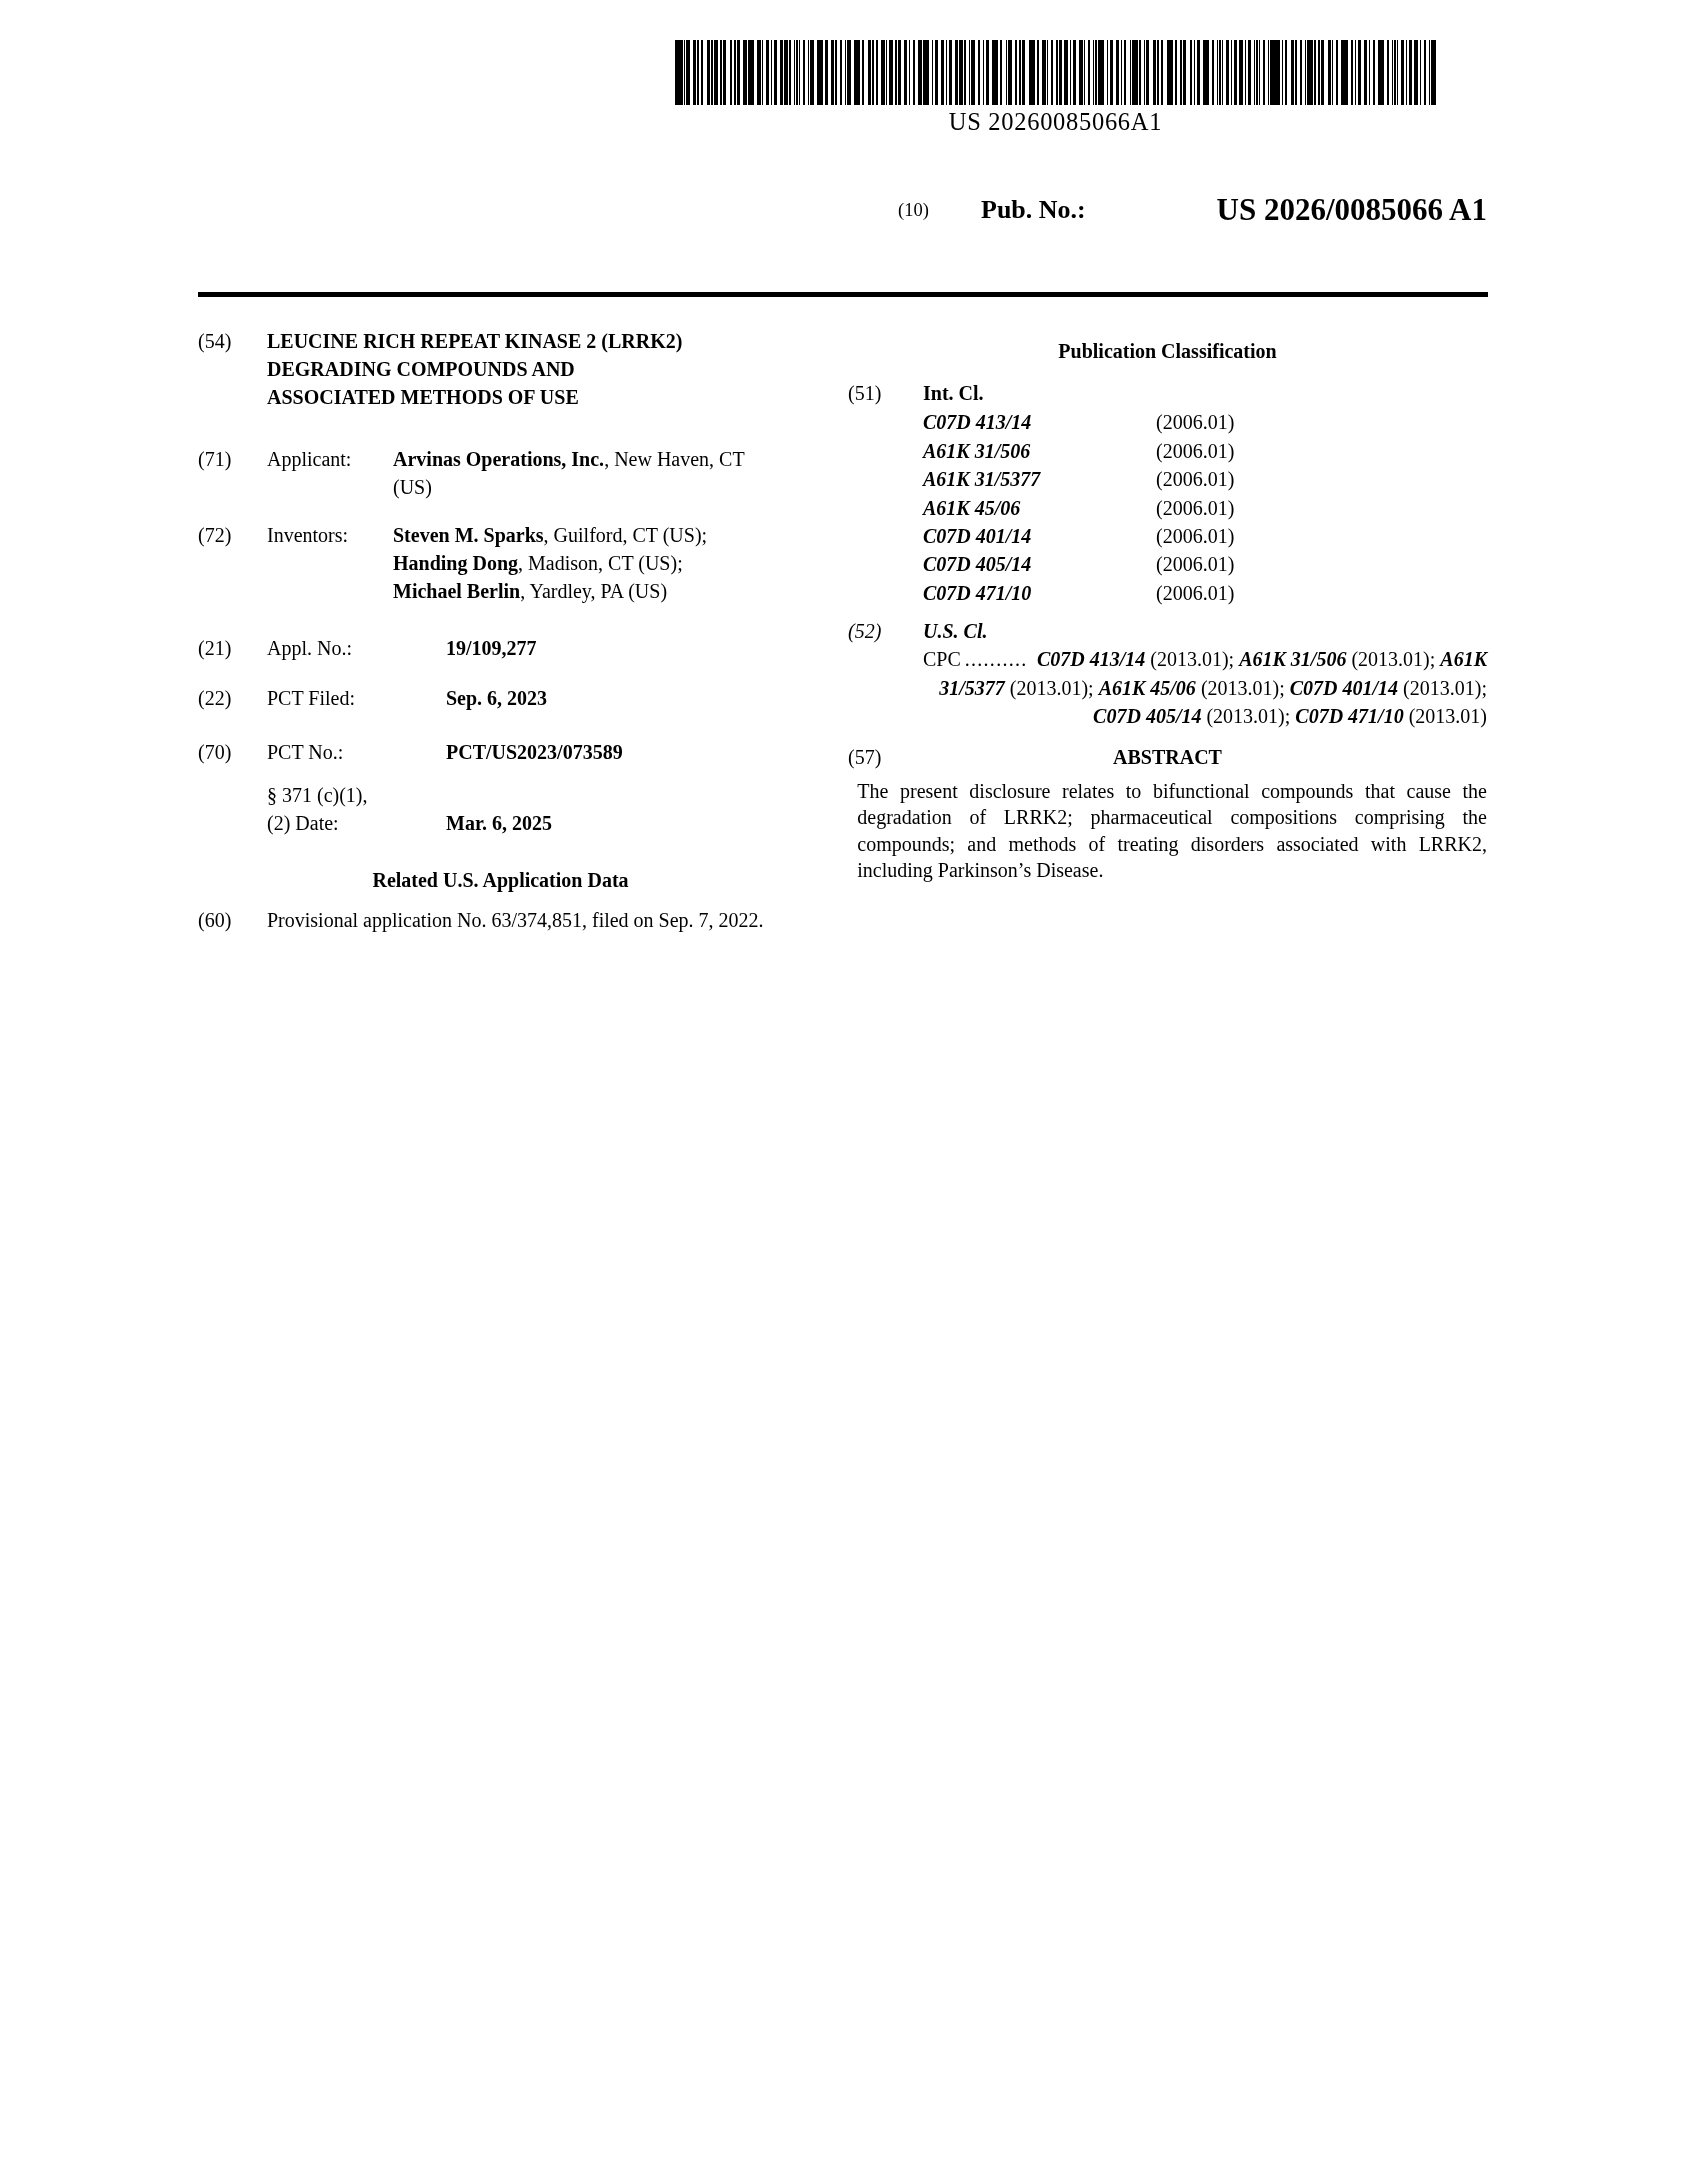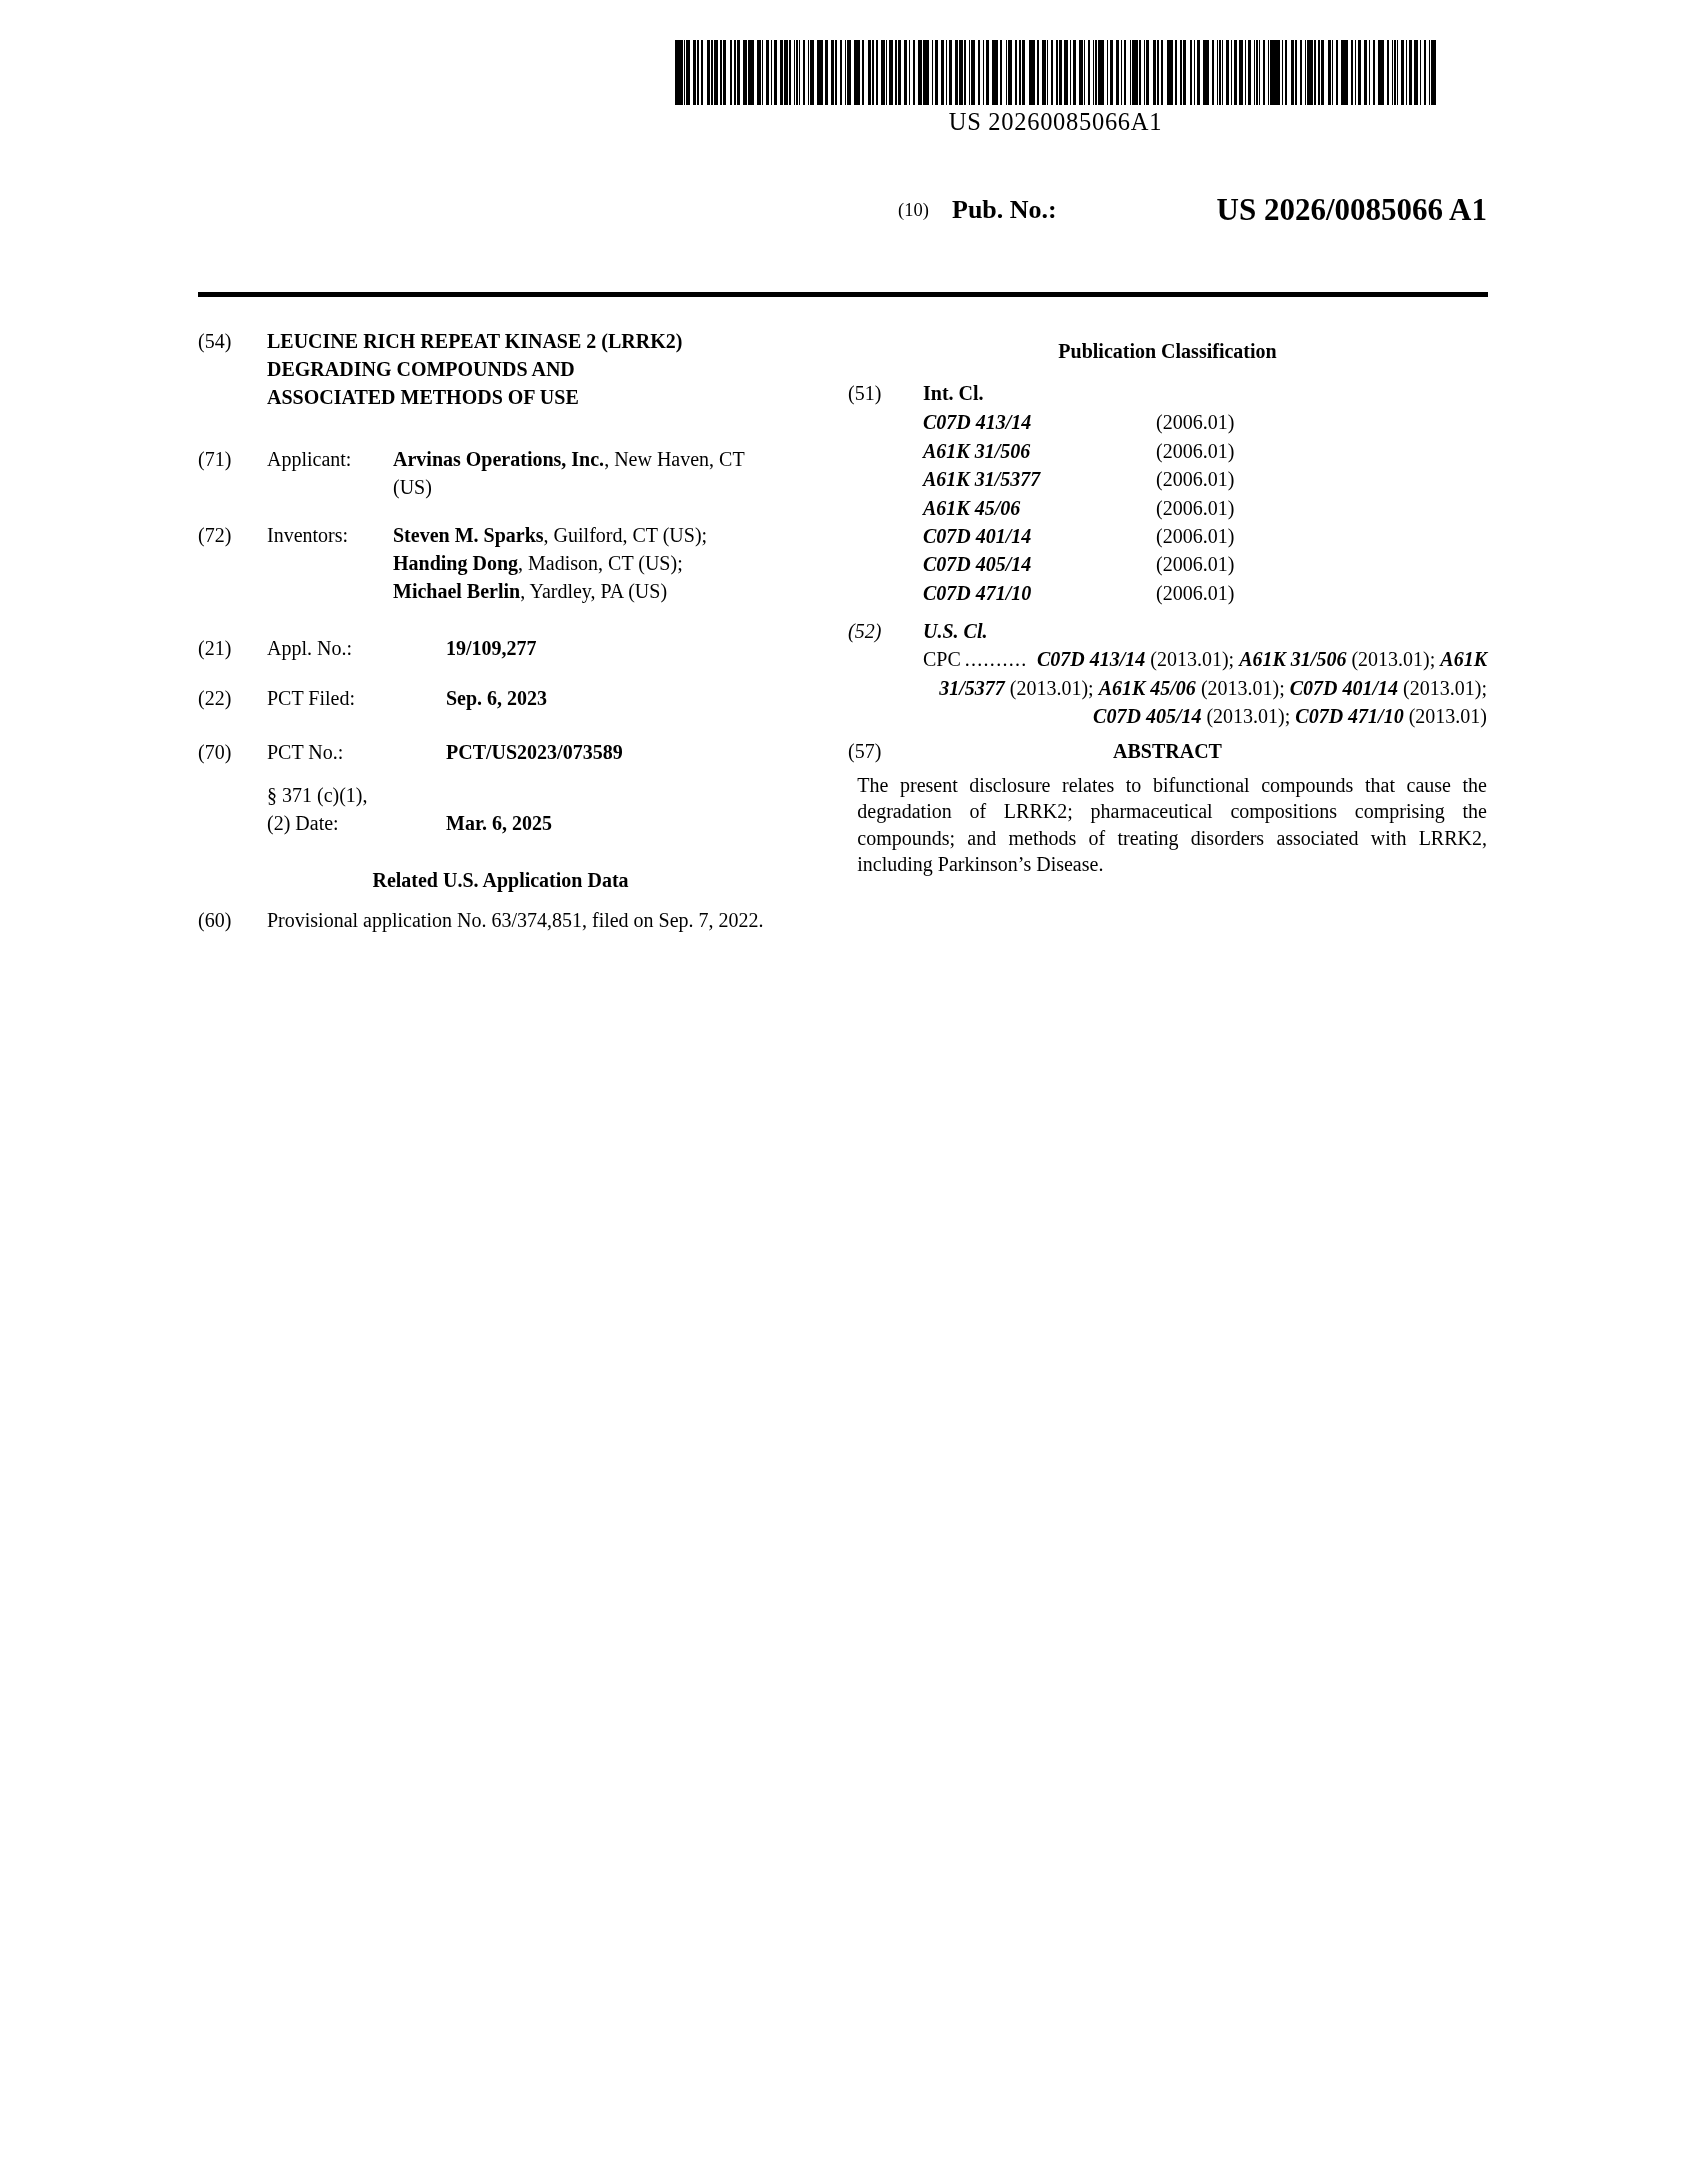--- a/index.html
+++ b/index.html
@@ -22,21 +22,21 @@
   .barcode-text { text-align:center; font-size:24.5px; line-height:26.5px; margin-top:4px; letter-spacing:0.7px; }
 
   
   .hdr-left { position:absolute; left:204px; top:136px; }
   .hdr-row { display:flex; align-items:baseline; }
   .pfx   { font-size:18.5px; width:58px; flex:none; }
   .country, .kind { font-weight:bold; font-size:37px; line-height:46px; }
   .authors { font-weight:bold; font-size:28px; line-height:38px; margin-left:58px; }
 
   .hdr-right { position:absolute; left:898px; top:191px; width:589px; }
-  .pub-row { display:flex; align-items:flex-start; line-height:38px; }
+  .pub-row { display:flex; align-items:flex-start; line-height:38px;gap:29px; }
   .pfx2 { font-size:18.5px; width:54px; flex:none; }
   .publabel { font-weight:bold; font-size:26px; }
   .pubval  { font-weight:bold; font-size:31px; margin-left:auto; }
 
   .rule { position:absolute; left:198px; top:292px; width:1290px; height:4.6px; background:#000; }
 
   
   .col { position:absolute; top:327px; font-size:20px; line-height:28px; }
   .col-left  { left:198px;  width:605px; }
   .col-right { left:848px; width:639px; }
@@ -62,21 +62,21 @@
   .just { text-align:justify; }
 
   .class-heading { font-weight:bold; text-align:center; margin-top:10px; margin-bottom:14px; }
   .intcl-row { margin-bottom:1.3px; }
   .class-row { display:flex; padding-left:75px; line-height:28.4px; }
   .class-code { width:233px; flex:none; font-weight:bold; font-style:italic; }
   .uscl-row { margin-top:10px;font-style:italic; }
   .cpc-block { padding-left:75px; text-align:right; line-height:28.4px; }
   .cpc-label { float:left; }
   .cpc-dots { letter-spacing:1.3px; margin-right:9.3px; }
-  .abstract-hrow { margin-top:7px; margin-bottom:6.6px; }
+  .abstract-hrow { margin-top:13px; margin-bottom:6.6px; }
   .abstract-heading { flex:1; text-align:center; font-weight:bold; padding-right:75px; }
   .abstract-par { margin-left:9.3px; text-align:justify; line-height:26.5px; }
 </style>
 </head>
 <body>
 
 <div class="page">
 
   <div class="barcode-wrap">
     <div class="barcode-bars"></div>

